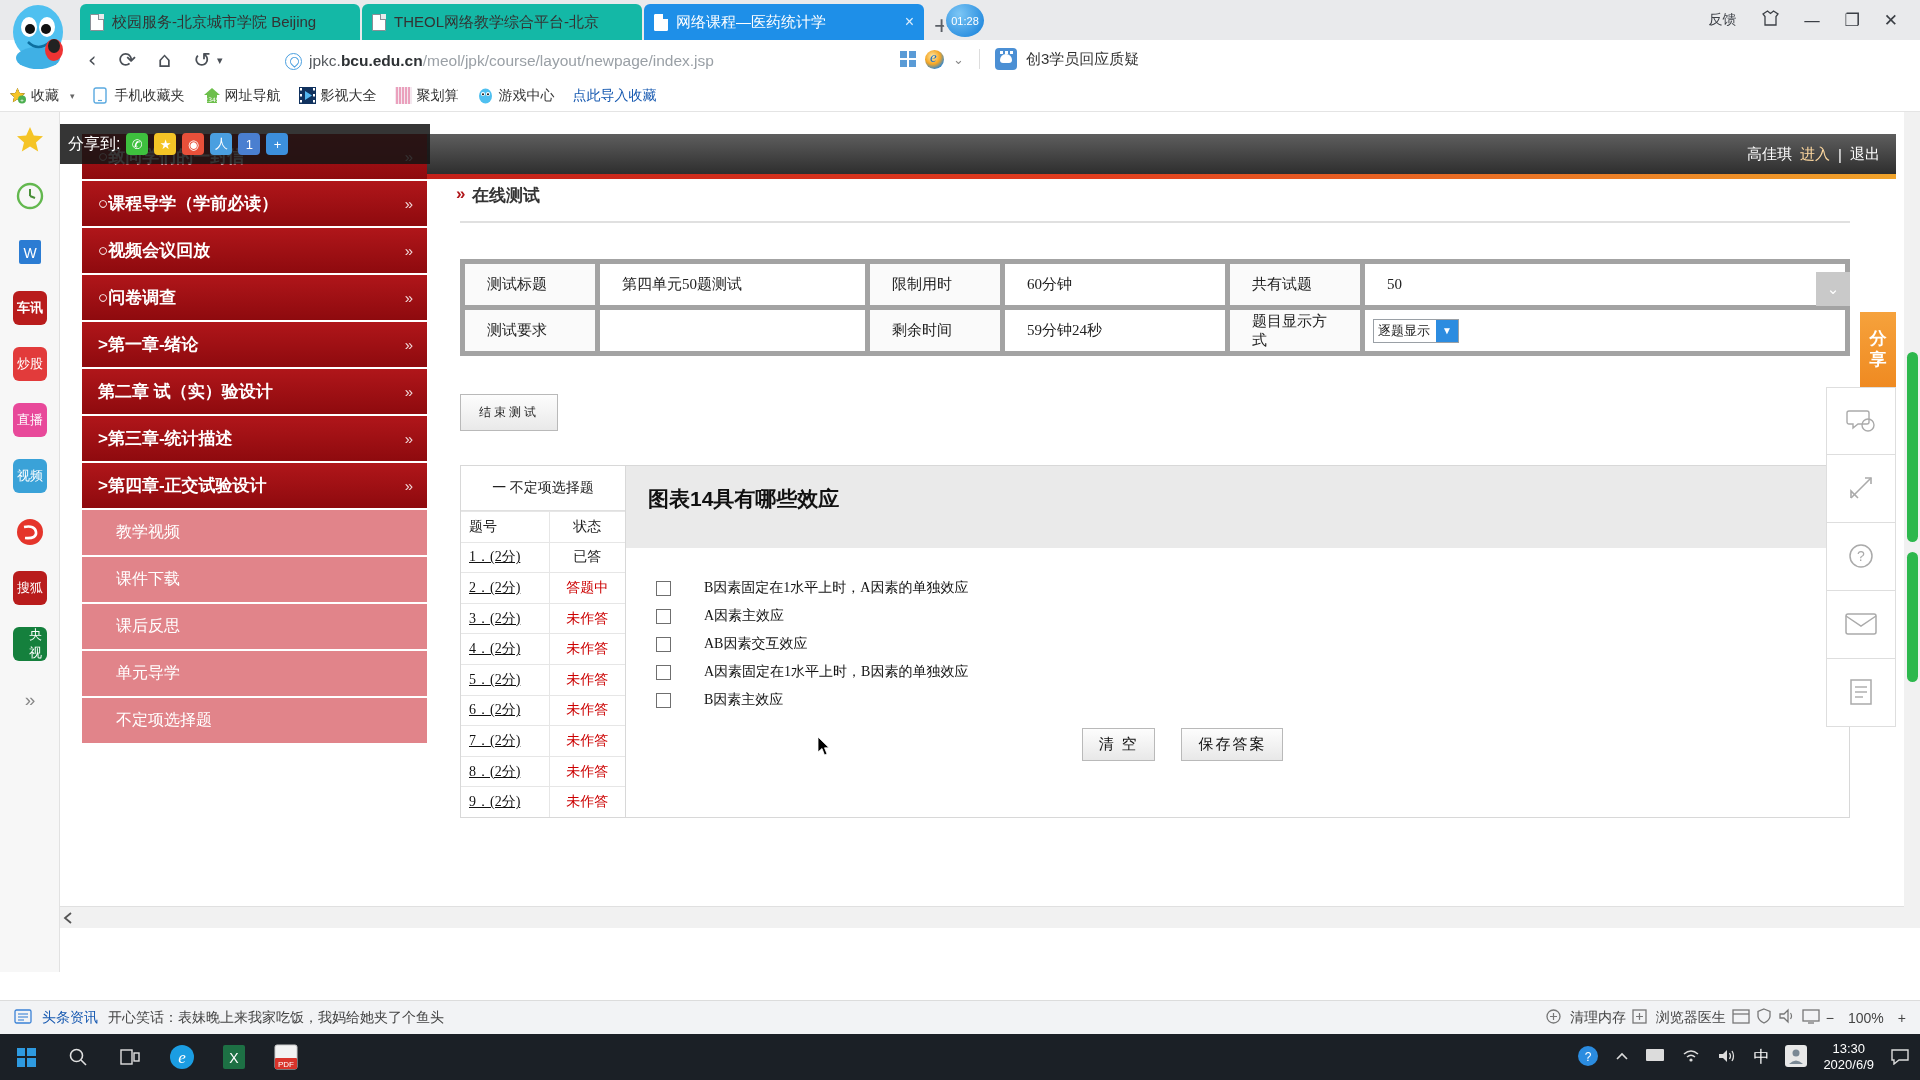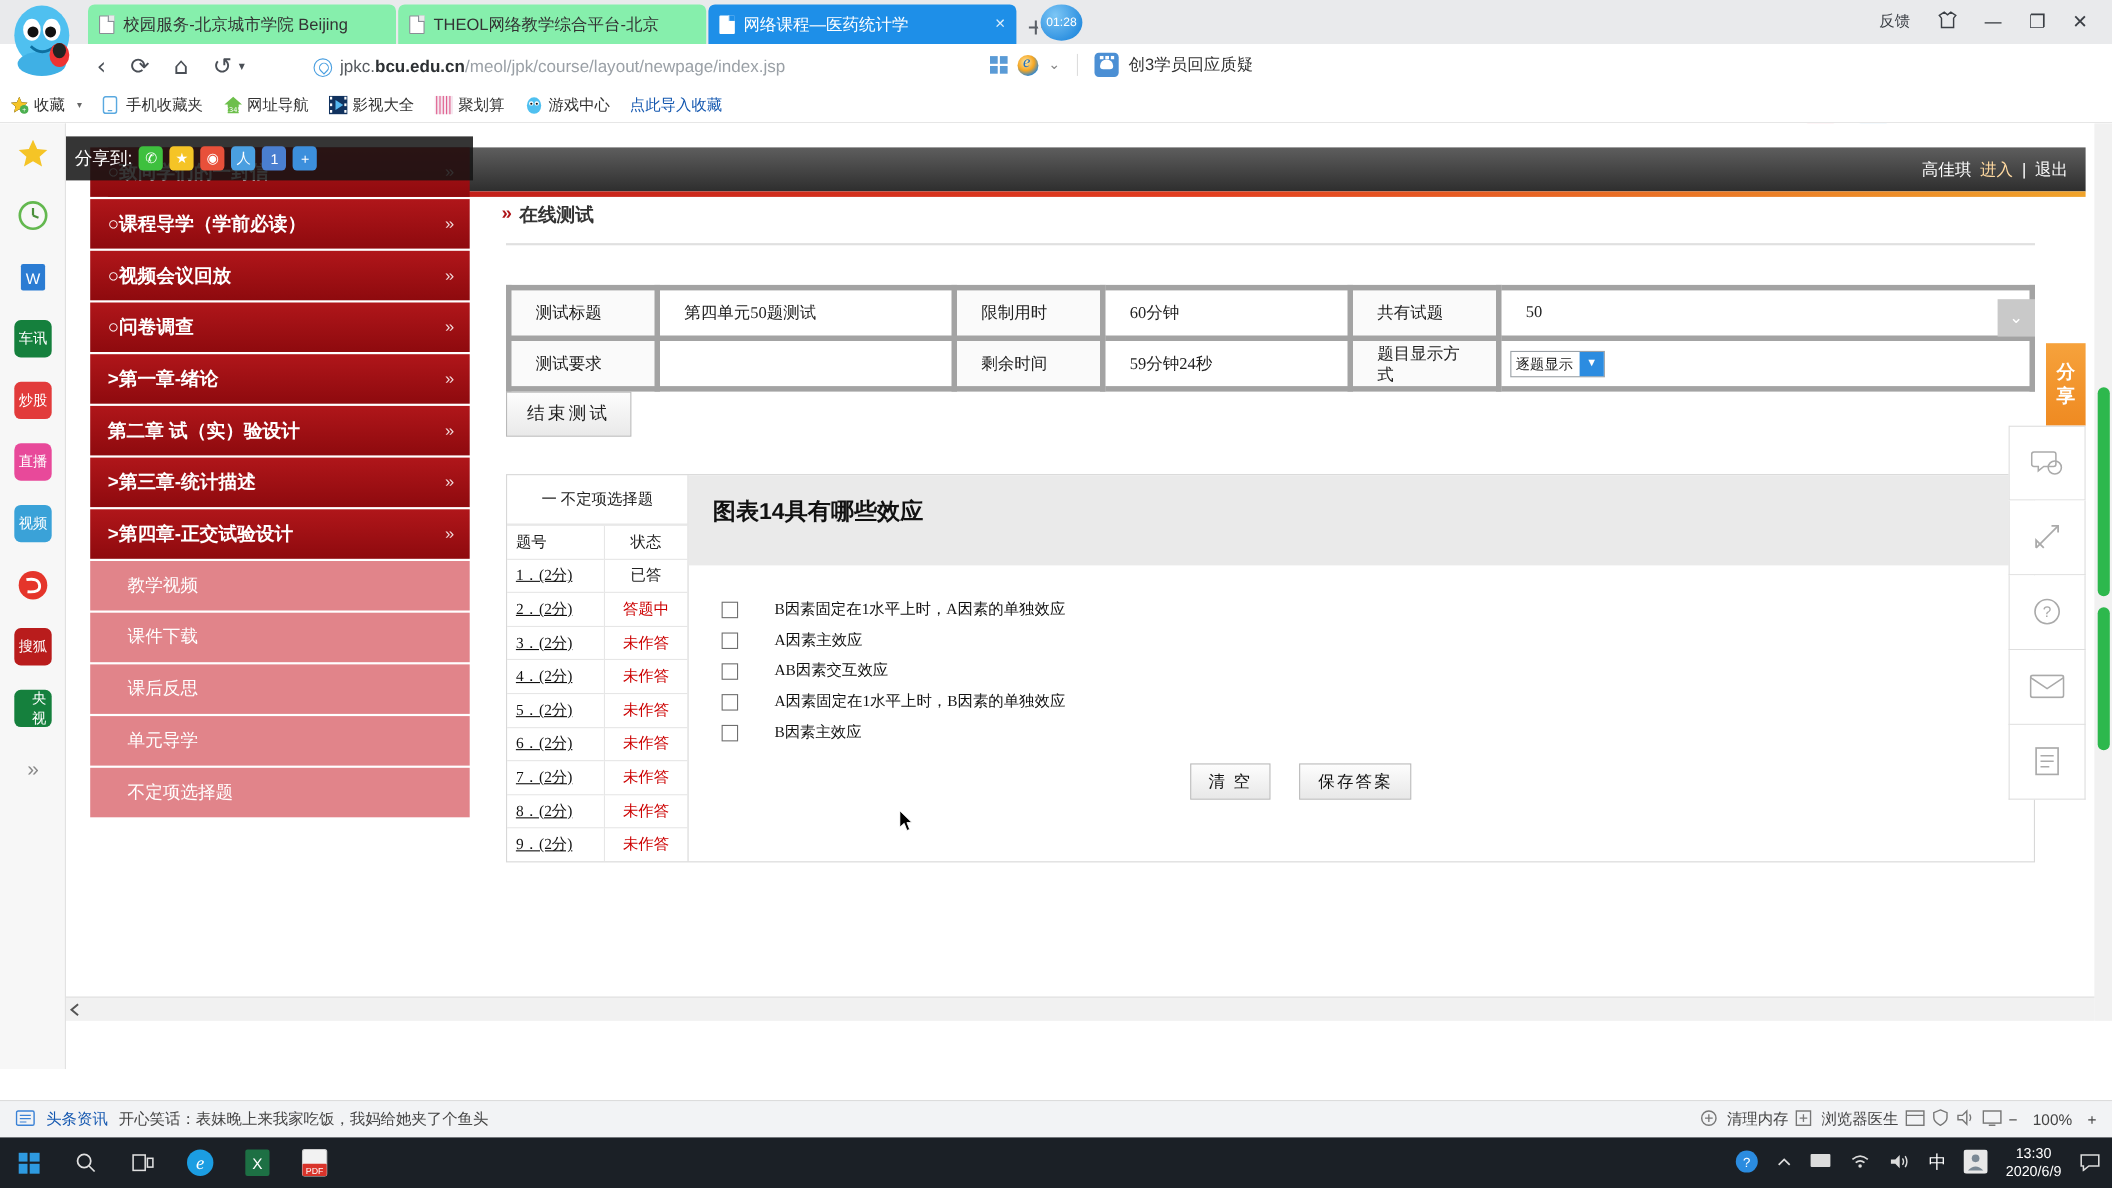--- a/index.html
+++ b/index.html
@@ -14,21 +14,21 @@
   .chrome-top {
     position:absolute; left:0; top:0; width:1920px; height:40px;
     background:#e9eaec;
   }
   .mascot {
     position:absolute; left:8px; top:2px; width:64px; height:68px; z-index:40;
   }
   .tabstrip { position:absolute; left:80px; top:2px; height:38px; display:flex; align-items:flex-end; }
   .tab {
     position:relative; height:36px; min-width:280px; max-width:300px;
-    background:#86efac; border-radius:6px 6px 0 0;
+    background:#14b8a6; border-radius:6px 6px 0 0;
     display:flex; align-items:center; padding:0 10px; margin-right:2px;
     font-size:15px; color:#333; overflow:hidden; white-space:nowrap;
   }
   .tab.active { background:#1e8fe8; color:#fff; }
   .tab .pg { width:14px; height:17px; margin-right:8px; flex:none;
     border:1.4px solid #8a8f96; border-radius:1px; background:#fff; position:relative;}
   .tab.active .pg { border-color:#fff; }
   .tab .pg:after{content:"";position:absolute;right:-1px;top:-1px;width:5px;height:5px;
     background:#e9eaec;border-left:1.4px solid #8a8f96;border-bottom:1.4px solid #8a8f96;}
   .tab.active .pg:after{background:#1e8fe8;border-color:#fff;}
@@ -132,21 +132,21 @@
     font-family:"Liberation Serif","DejaVu Serif",serif; color:#222; }
   table.info td.lbl { background:#fafafa; width:135px; }
   .sel {
     display:inline-flex; align-items:center; border:1px solid #9aa0a6; background:#fff;
     height:24px; font-size:13px; padding:0 0 0 4px;
     font-family:"Liberation Serif","DejaVu Serif",serif;
   }
   .sel .arrow { width:22px;height:22px;background:#2c8ce0;color:#fff;display:flex;align-items:center;justify-content:center;font-size:10px;margin-left:6px;}
 
   .btn-end {
-    display:inline-block; padding:9px 18px; font-size:16px;
+    margin-top:38px; display:inline-block; padding:9px 18px; font-size:12px;
     background:linear-gradient(#fdfdfd,#e9e9e9); border:1px solid #b9b9b9; color:#222;
     letter-spacing:3px; font-family:"Liberation Serif","DejaVu Serif",serif;
   }
 
   .qwrap { margin-top:34px; display:flex; border:1px solid #d8d8d8; background:#fff; }
   .qlist { width:165px; border-right:1px solid #d8d8d8; flex:none; }
   .qlist .cat { text-align:center; font-size:14px; padding:13px 4px; border-bottom:1px solid #e0e0e0;
      font-family:"Liberation Serif","DejaVu Serif",serif;}
   table.qn { border-collapse:collapse; width:100%; }
   table.qn th, table.qn td { border-top:1px solid #e6e6e6; height:30.6px; font-size:14px; font-weight:normal;
@@ -406,21 +406,21 @@
             <line x1="15" y1="15" x2="20" y2="17" stroke="#4a8f3a" stroke-width="2"></line>
           </svg>
       </div>
       <div class="ri">
         <svg width="30" height="30" viewBox="0 0 30 30">
             <rect x="4" y="3" width="22" height="24" rx="2" fill="#2b7cd3"></rect>
             <text x="15" y="21" font-size="14" fill="#fff" text-anchor="middle" font-family="Liberation Sans">W</text>
           </svg>
       </div>
       <div class="ri">
-        <span class="badge" style="background:#15803d;">车讯</span>
+        <span class="badge" style="background:#b91c1c;font-weight:bold;">车讯</span>
       </div>
       <div class="ri">
         <span class="badge" style="background:#e23b3b;">炒股</span>
       </div>
       <div class="ri">
         <span class="badge" style="background:#e8499a;">直播</span>
       </div>
       <div class="ri">
         <span class="badge" style="background:#3aa2d8;">视频</span>
       </div>

